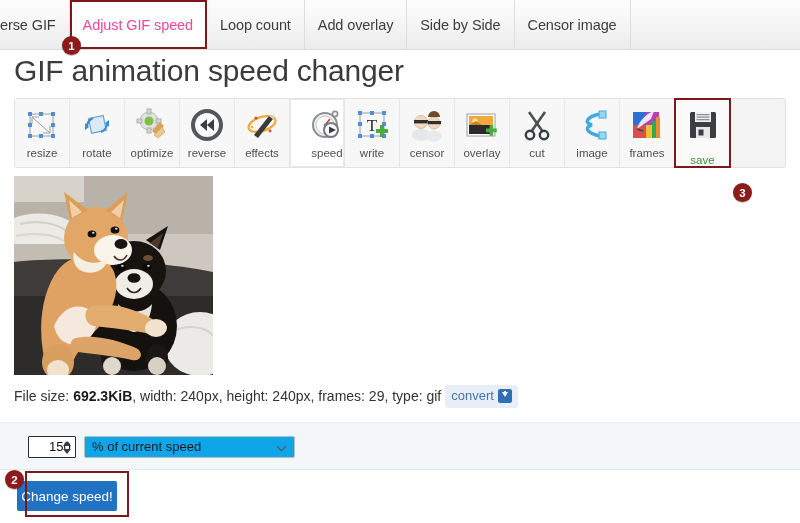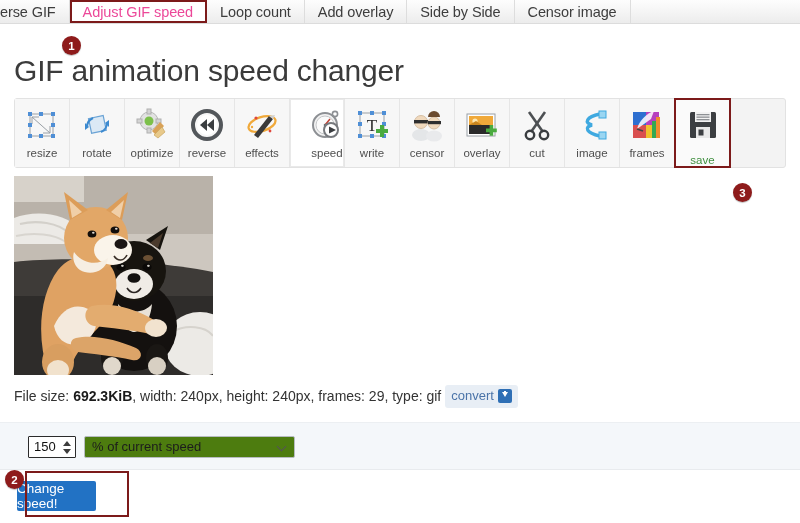--- a/index.html
+++ b/index.html
@@ -7,21 +7,21 @@
     margin: 0; padding: 0;
     width: 800px; height: 523px;
     background: #ffffff;
     font-family: "Liberation Sans", sans-serif;
     overflow: hidden;
   }
   #page { position: relative; width: 800px; height: 523px; background:#fff; }
 
   
   .tabbar {
-    position: absolute; left: 0; top: 0; width: 800px; height: 24px;
+    position: absolute; left: 0; top: 0; width: 800px; height: 50px;
     background: linear-gradient(to bottom, #fdfdfd 0%, #f4f4f4 55%, #ececec 100%);
     border-bottom: 1px solid #dcdcdc;
     display: flex; align-items: stretch;
   }
   .tab {
     display: flex; align-items: center; justify-content: center;
     padding: 0 13px;
     font-size: 14.5px; color: #3d3d3d;
     border-right: 1px solid #dddddd;
     background: transparent;
@@ -136,39 +136,39 @@
     background: #f4f7fa;
     border-top: 1px solid #eceff2;
     border-bottom: 1px solid #e8ebee;
   }
   .num-input {
     position: absolute; left: 28px; top: 436px;
     width: 48px; height: 22px;
     border: 1px solid #2b2b2b;
     background: #ffffff;
     font-size: 13px; color: #111;
-    padding: 0 14px 0 5px;
+    padding: 0 14px 0 20px;
     line-height: 20px;
     font-family: "Liberation Sans", sans-serif;
     border-radius: 1px;
   }
   .spinner {
     position: absolute; left: 62px; top: 438px;
     width: 10px; height: 18px;
     display: flex; flex-direction: column; justify-content: center; align-items:center; gap:3px;
   }
   .spinner i { display:block; width:0;height:0; }
   .spinner .up { border-left:4px solid transparent;border-right:4px solid transparent;border-bottom:5px solid #3c3c3c; }
   .spinner .dn { border-left:4px solid transparent;border-right:4px solid transparent;border-top:5px solid #3c3c3c; }
 
   .sel-box {
     position: absolute; left: 84px; top: 436px;
     width: 211px; height: 22px;
     border: 1px solid #b7bcc1;
-    background: #4d7c0f;
+    background: #0ea5e9;
     border-radius: 2px;
     font-size: 13px; color: #1c1c1c;
     padding: 0 20px 0 7px;
     line-height: 20px;
     display:flex; align-items:center;
   }
   .sel-caret {
     position: absolute; right: 7px; top: 8px;
     width: 9px; height: 6px;
   }
@@ -180,21 +180,21 @@
 
   
   .submit-highlight {
     position: absolute; left: 25px; top: 471px;
     width: 104px; height: 46px;
     border: 2px solid #7c1a1a;
     z-index: 6;
   }
   .submit-btn {
     position: absolute; left: 17px; top: 481px;
-    width: 79px; height: 30px;
+    width: 100px; height: 30px;
     background: #2272c4;
     color: #ffffff;
     border: none;
     font-size: 13.5px;
     font-family: "Liberation Sans", sans-serif;
     display:flex; align-items:center; justify-content:center;
     border-radius: 2px;
     z-index: 5;
   }
 </style>

